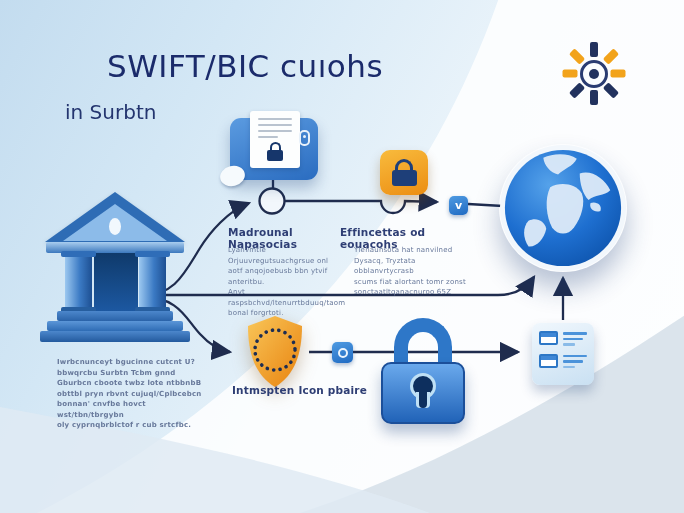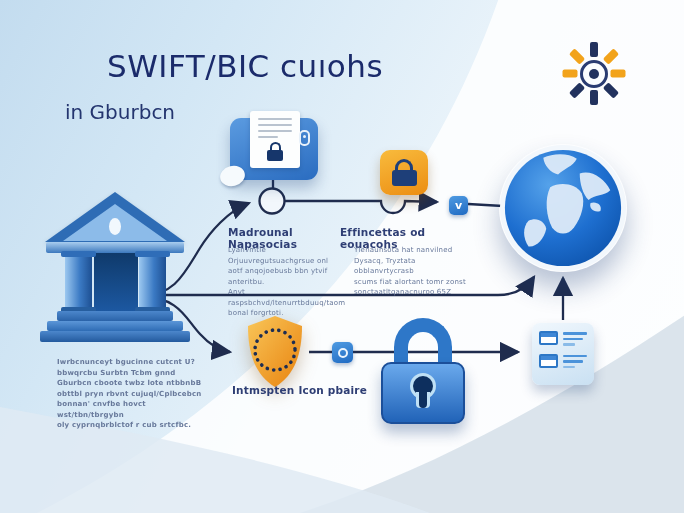--- a/index.html
+++ b/index.html
@@ -151,21 +151,21 @@
       <path d="M273,179 L273,188"></path>
       <path d="M285,201 L381,201 A 12,12 0 0 0 405,201 L 437,202" marker-end="url(#arr)"></path>
       <path d="M468,204 L503,206"></path>
       <path d="M309,352 L518,352" marker-end="url(#arr)"></path>
       <path d="M563,320 L563,278" marker-end="url(#arr)"></path>
     </g>
     <circle cx="272" cy="201" r="12.5" fill="#f2f7fc" stroke="#1f2c4e" stroke-width="2.3"></circle>
   </svg>
 
   <div class="title">SWIFT/BIC cuıohs</div>
-  <div class="subtitle">in Gburbcn</div>
+  <div class="subtitle">in Surbtn</div>
 
   <div class="logo">
     <div class="ray" style="background:#22325e; transform:rotate(0deg)   translateY(-24px);"></div>
     <div class="ray" style="background:#f2a31b; transform:rotate(45deg)  translateY(-24px);"></div>
     <div class="ray" style="background:#f2a31b; transform:rotate(90deg)  translateY(-24px);"></div>
     <div class="ray" style="background:#22325e; transform:rotate(135deg) translateY(-24px);"></div>
     <div class="ray" style="background:#22325e; transform:rotate(180deg) translateY(-24px);"></div>
     <div class="ray" style="background:#22325e; transform:rotate(225deg) translateY(-24px);"></div>
     <div class="ray" style="background:#f2a31b; transform:rotate(270deg) translateY(-24px);"></div>
     <div class="ray" style="background:#f2a31b; transform:rotate(315deg) translateY(-24px);"></div>

